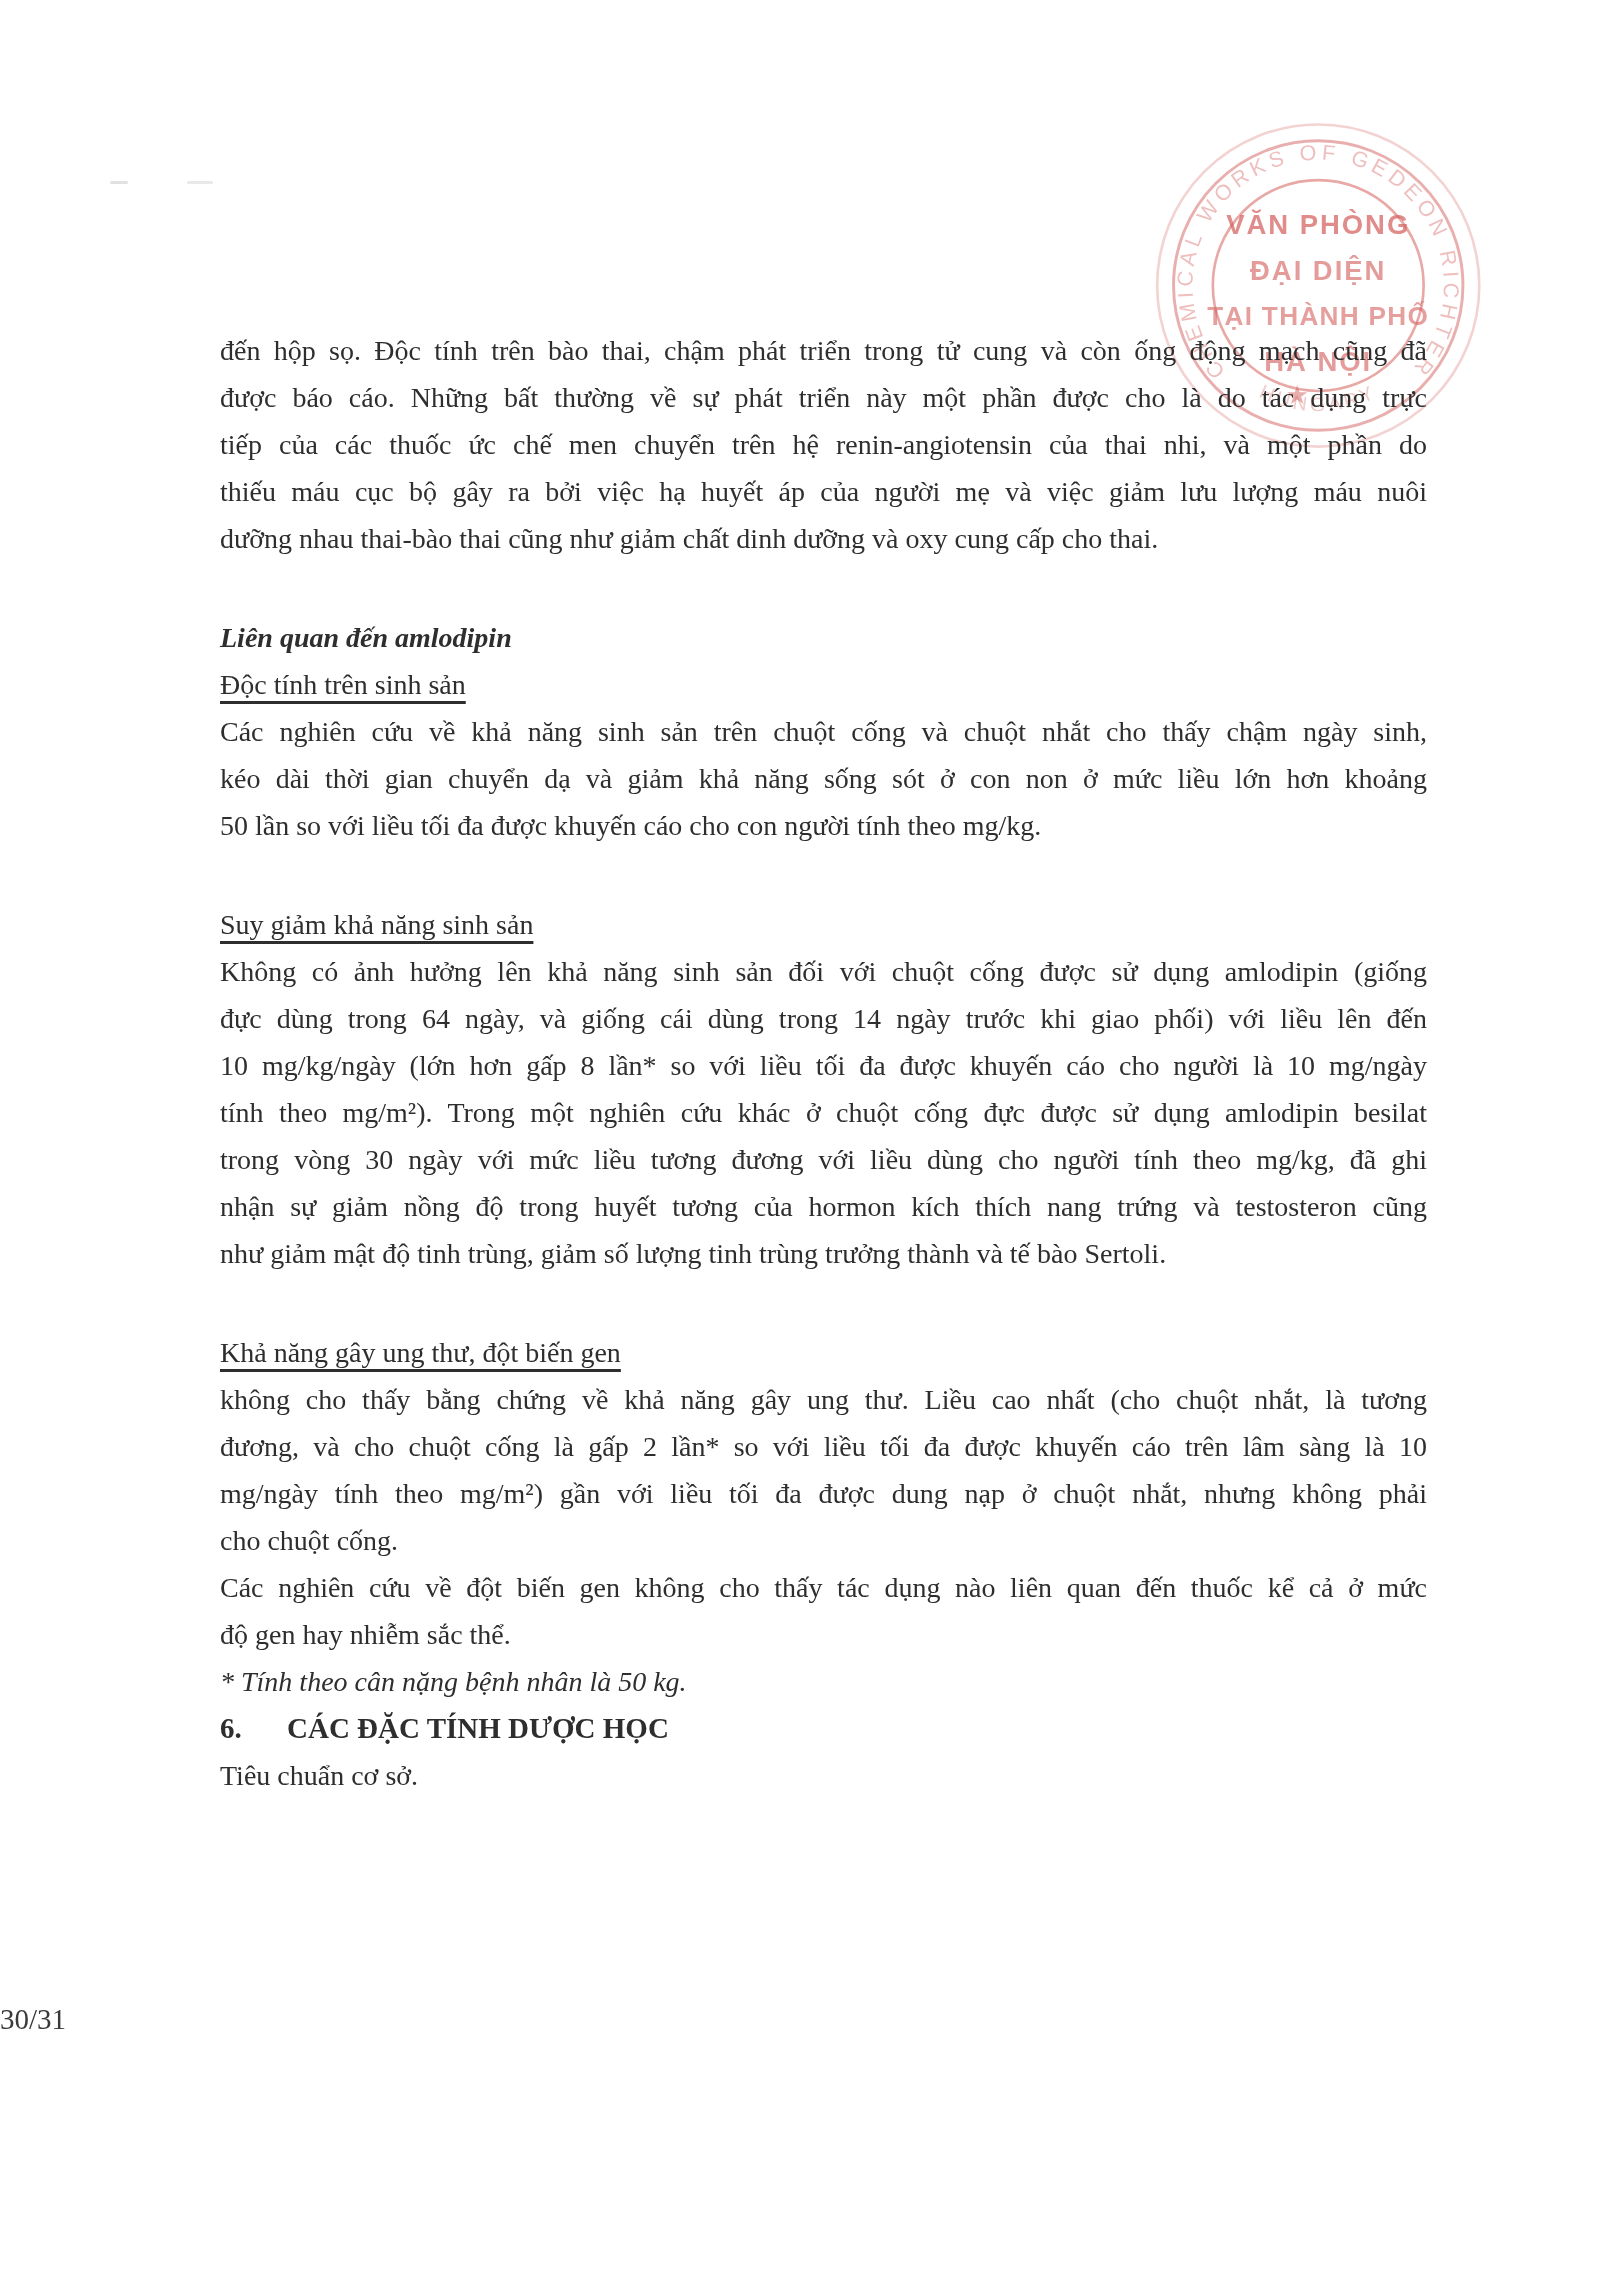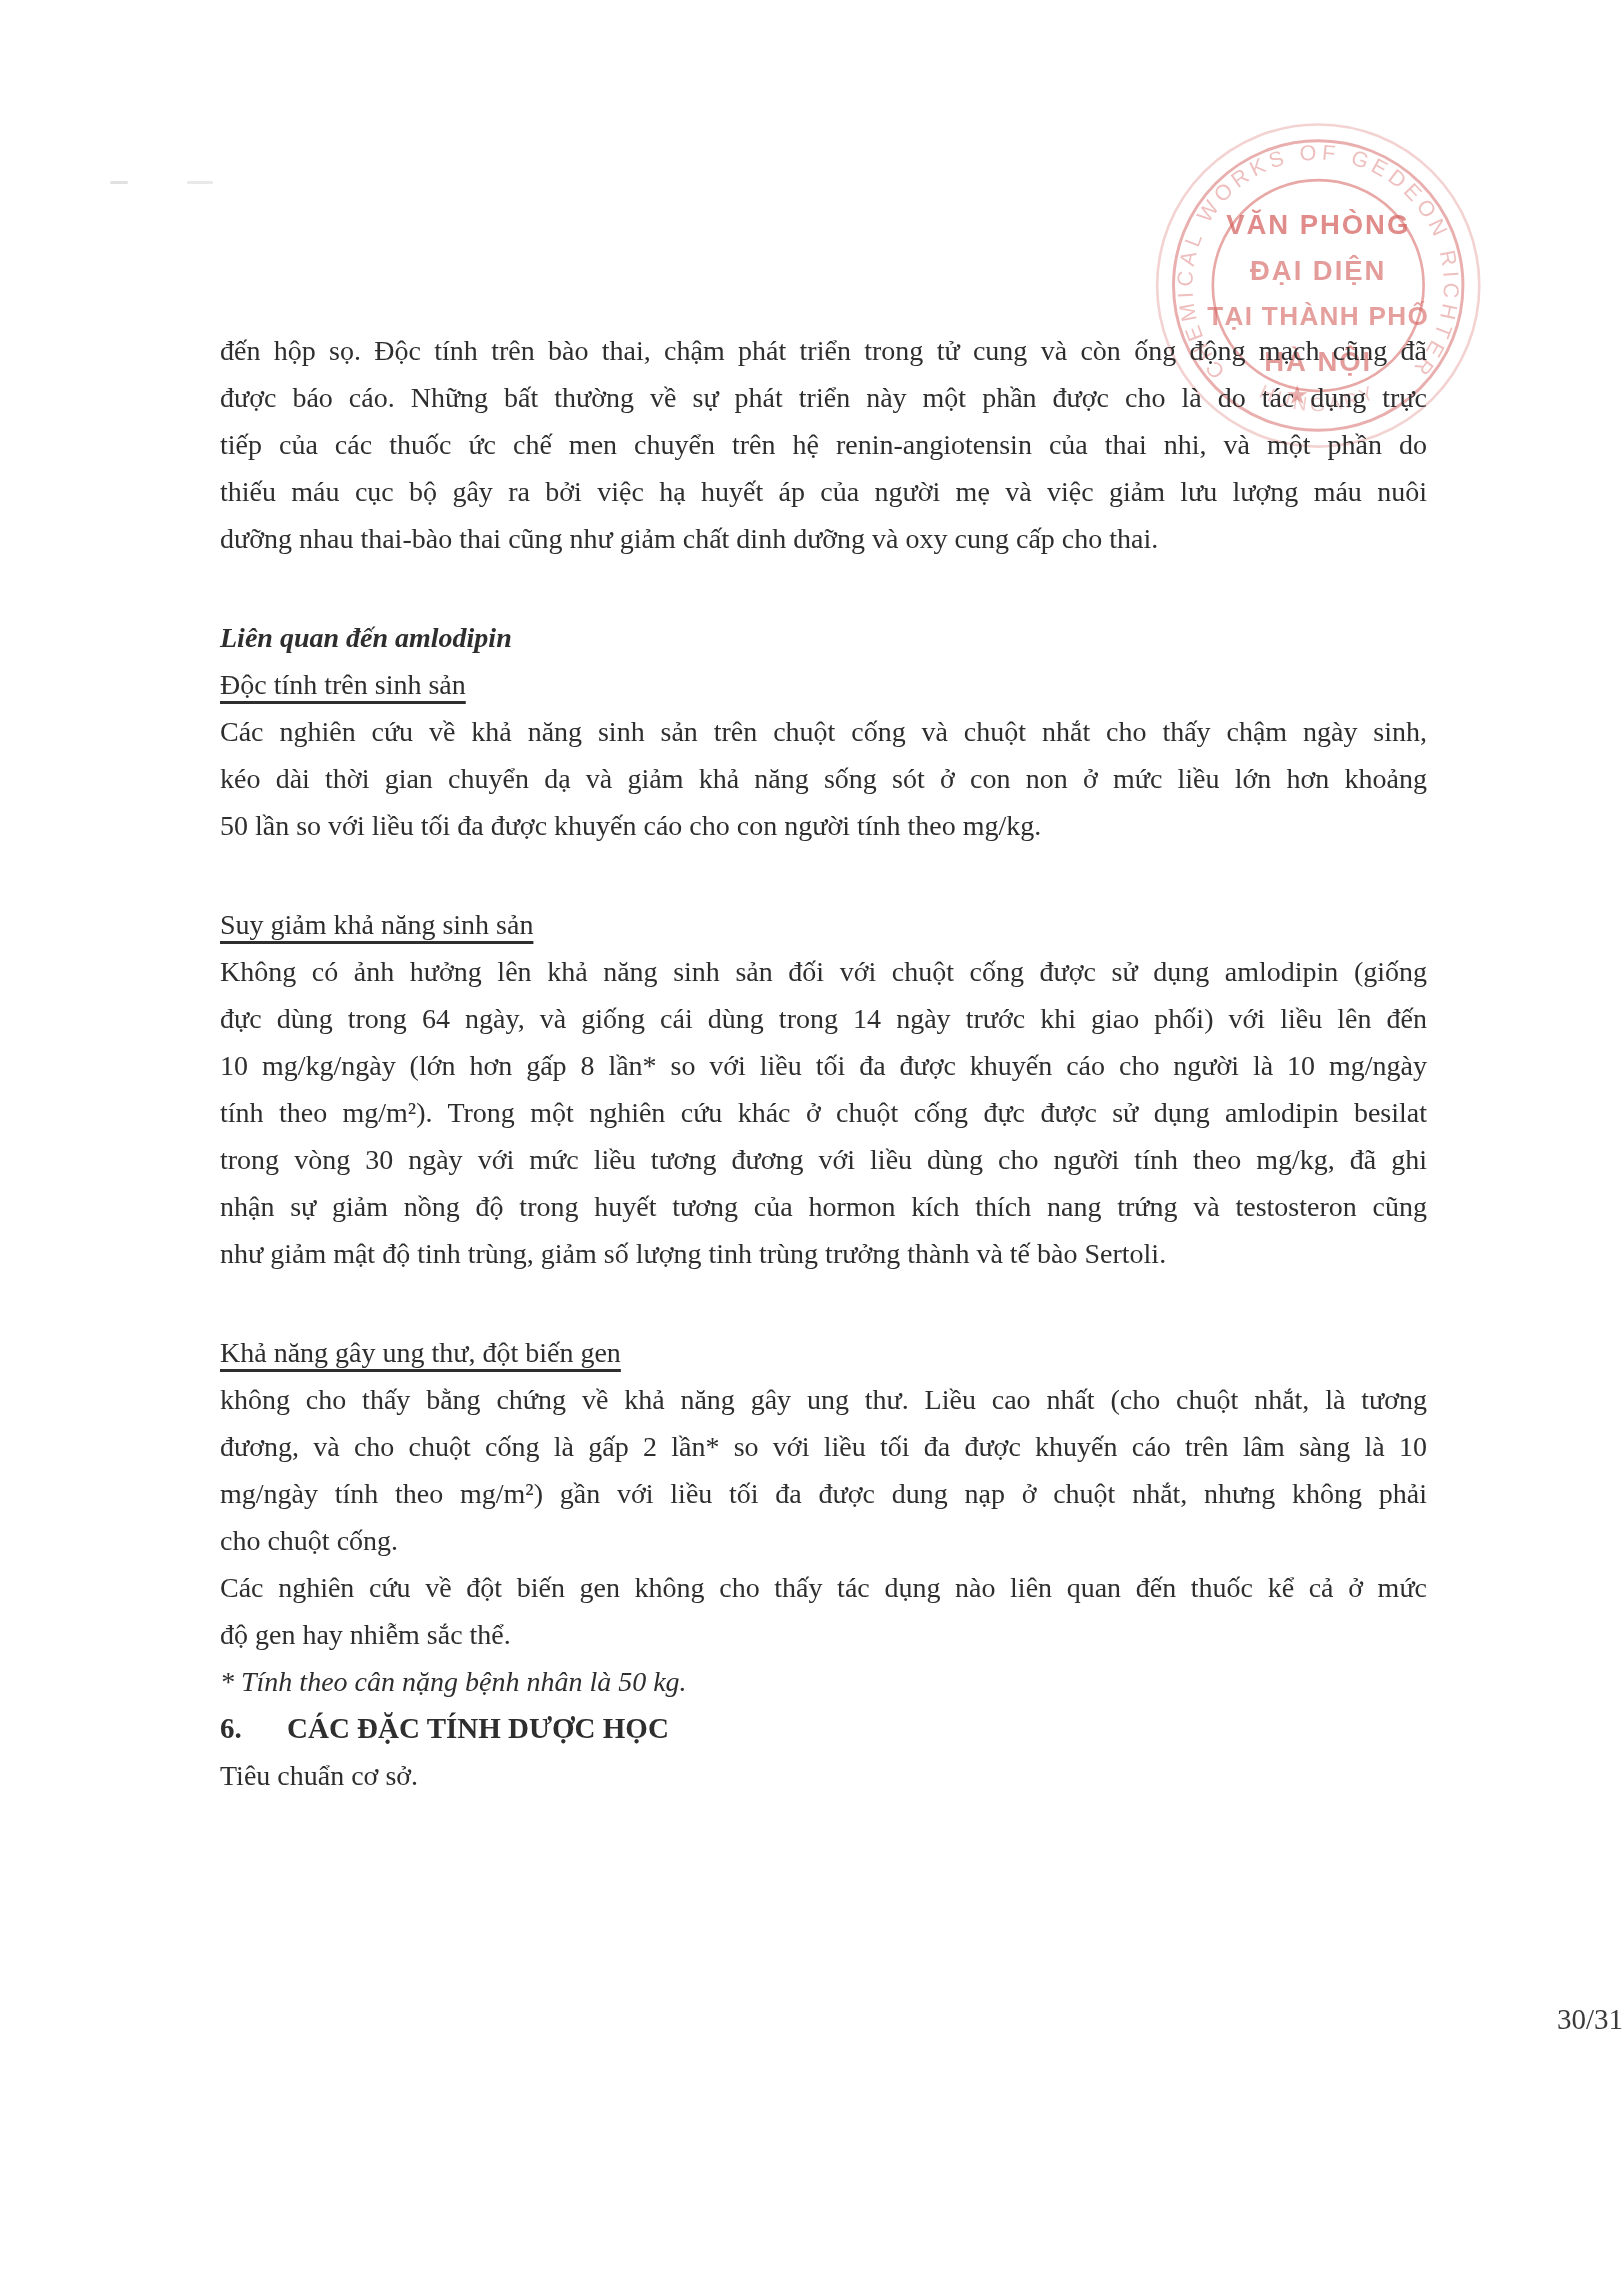--- a/index.html
+++ b/index.html
@@ -51,21 +51,21 @@
     width: 347px;
     height: 347px;
     mix-blend-mode: multiply;
   }
   .stamp-svg text { font-family: "Liberation Sans", sans-serif; }
   .page-number {
     position: absolute;
     top: 2003px;
     left: 0;
     width: 100%;
-    text-align: right;
+    text-align: left;
     font-size: 29px;
     color: #3a3a3a;
   }
 </style>
 </head>
 <body>
 
 <div class="page">
 
   <div class="artifact" style="left:110px; top:181px; width:18.3px; height:3.3px;"></div>

